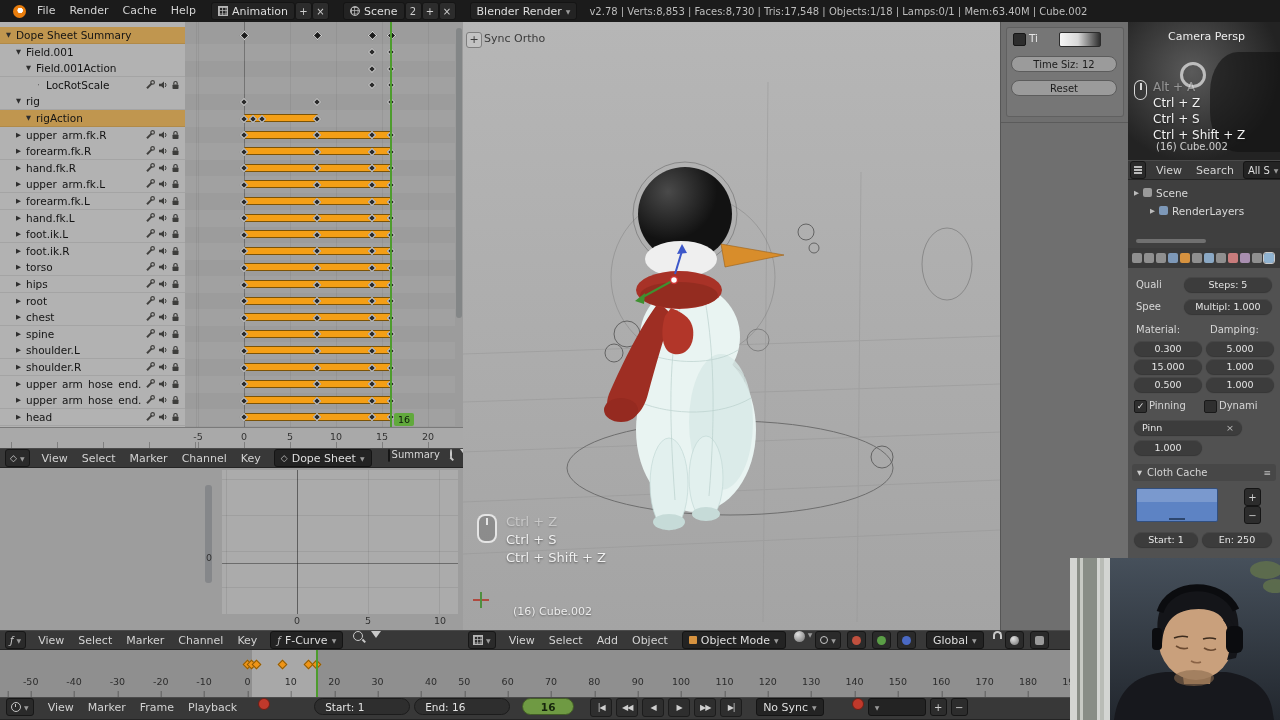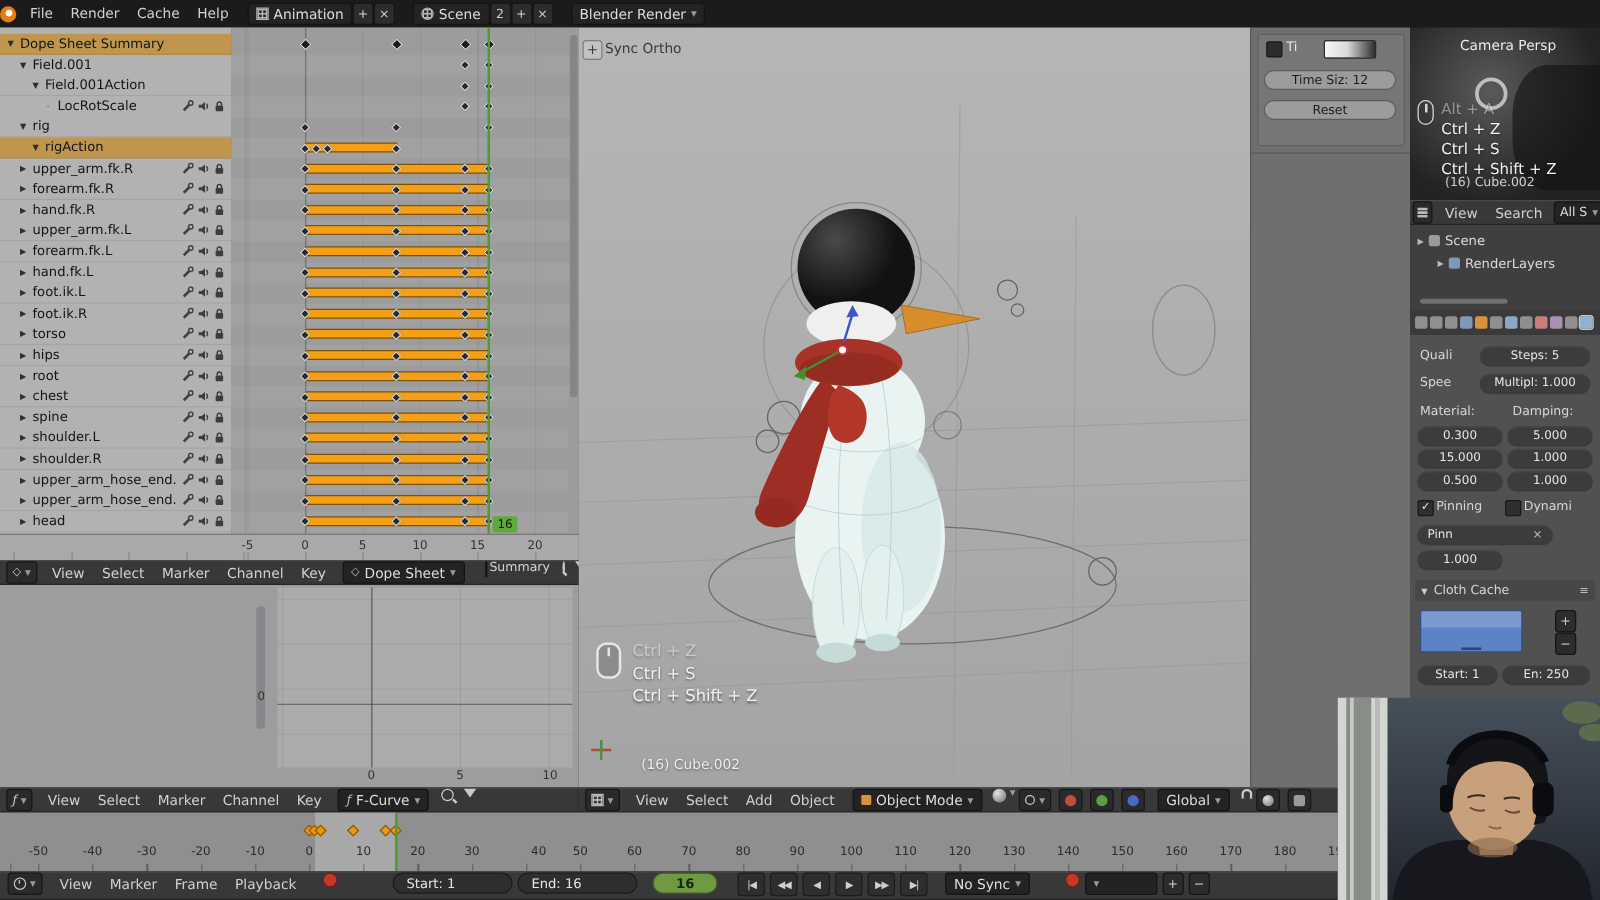--- a/index.html
+++ b/index.html
@@ -87,21 +87,21 @@
   .keys-lines .k0{opacity:.45}
   .mouse-icon{width:16px;height:25px;border:2px solid rgba(245,245,245,0.85);border-radius:8px;background:rgba(60,60,60,0.25);position:relative;flex:none}
   .mouse-icon:before{content:"";position:absolute;left:50%;top:2px;width:2px;height:7px;background:rgba(245,245,245,.85);transform:translateX(-50%)}
 
   .ol-row{display:flex;align-items:center;gap:4px;height:17px;font-size:10.5px;color:#d9d9d9}
   .olicon{width:9px;height:9px;border-radius:2px;background:#9a9a9a;flex:none}
 </style>
 </head>
 <body>
 
-<div class="abs" id="topbar" style="left:0;top:0;width:1280px;height:22px;background:#1b1b1b;display:flex;align-items:center;padding:0 0;box-sizing:border-box">
+<div class="abs" id="topbar" style="left:0;top:0;width:1280px;height:22px;background:#1b1b1b;display:flex;align-items:center;padding:0 13px;box-sizing:border-box">
   <span class="blogo" style="margin-right:4px"></span>
   <span class="menus">
       <span class="menu">File</span>
       <span class="menu">Render</span>
       <span class="menu">Cache</span>
       <span class="menu">Help</span>
     </span>
   <span class="combo" style="margin-left:8px">
     <span class="gridicon"></span>
     <span>Animation</span>
@@ -112,20 +112,21 @@
     <span class="gridicon" style="border-radius:50%"></span>
     <span>Scene</span>
   </span>
   <span class="chip-btn">2</span>
   <span class="chip-btn">+</span>
   <span class="chip-btn">×</span>
   <span class="combo" style="margin-left:14px">
     <span>Blender Render</span>
     <span class="caret">▼</span>
   </span>
+  <span style="margin-left:12px;font-size:10px;color:#bdbdbd;white-space:nowrap;overflow:hidden">v2.78 | Verts:8,853 | Faces:8,730 | Tris:17,548 | Objects:1/18 | Lamps:0/1 | Mem:63.40M | Cube.002</span>
 </div>
 
 <div class="abs" id="dopesheet">
   <div id="ds-namecol"></div>
   <div id="ds-keysbg"></div>
   <div class="abs" id="ds-zero" style="left:244px;top:0;bottom:20px;width:1px;background:rgba(40,40,40,0.35)"></div>
   <div id="ds-rows" class="abs" style="left:0;top:0;right:0;bottom:20px;overflow:hidden">
       <div class="ds-row" style="top: 5px;">
         <div class="ds-name sel" style="padding-left: 4px;">
           <span class="ds-arrow">▼</span>

